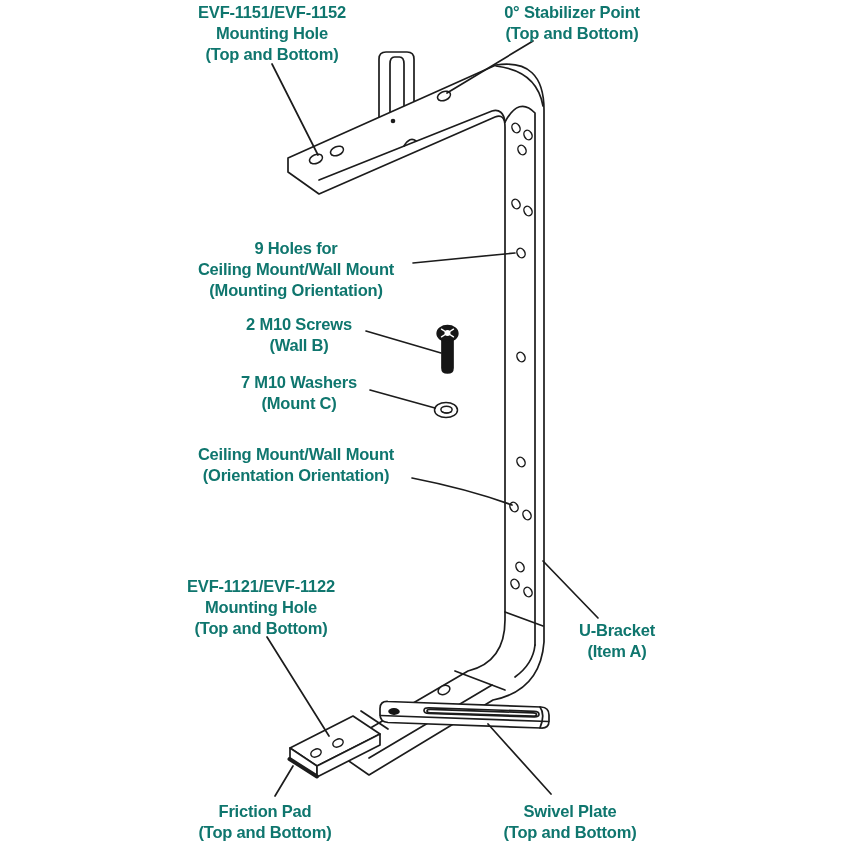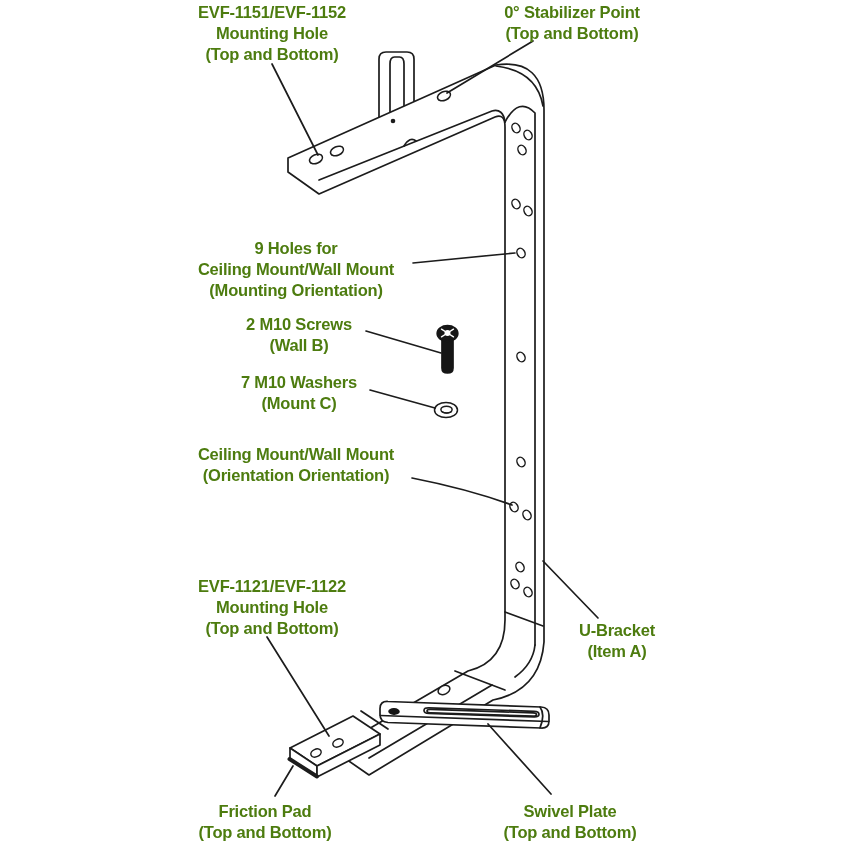--- a/index.html
+++ b/index.html
@@ -12,21 +12,21 @@
   }
   .stage svg{position:absolute;left:0;top:0;}
   .lbl{
     position:absolute;
     transform:translateX(-50%);
     text-align:center;
     font-weight:bold;
     font-size:16.5px;
     line-height:21px;
     letter-spacing:-0.2px;
-    color:#4d7c0f;
+    color:#0f766e;
     white-space:nowrap;
   }
   .lbl span{display:block;}
 </style>
 </head>
 <body>
 
 <div class="stage">
 
   <svg width="841" height="841" viewBox="0 0 841 841">
@@ -164,21 +164,21 @@
   <div class="lbl" style="left:299px;top:372px">
     <span>7 M10 Washers</span>
     <span>(Mount C)</span>
   </div>
 
   <div class="lbl" style="left:296px;top:444px">
     <span>Ceiling Mount/Wall Mount</span>
     <span>(Orientation Orientation)</span>
   </div>
 
-  <div class="lbl" style="left:272px;top:576px">
+  <div class="lbl" style="left:261px;top:576px">
     <span>EVF-1121/EVF-1122</span>
     <span>Mounting Hole</span>
     <span>(Top and Bottom)</span>
   </div>
 
   <div class="lbl" style="left:617px;top:620px">
     <span>U-Bracket</span>
     <span>(Item A)</span>
   </div>
 

